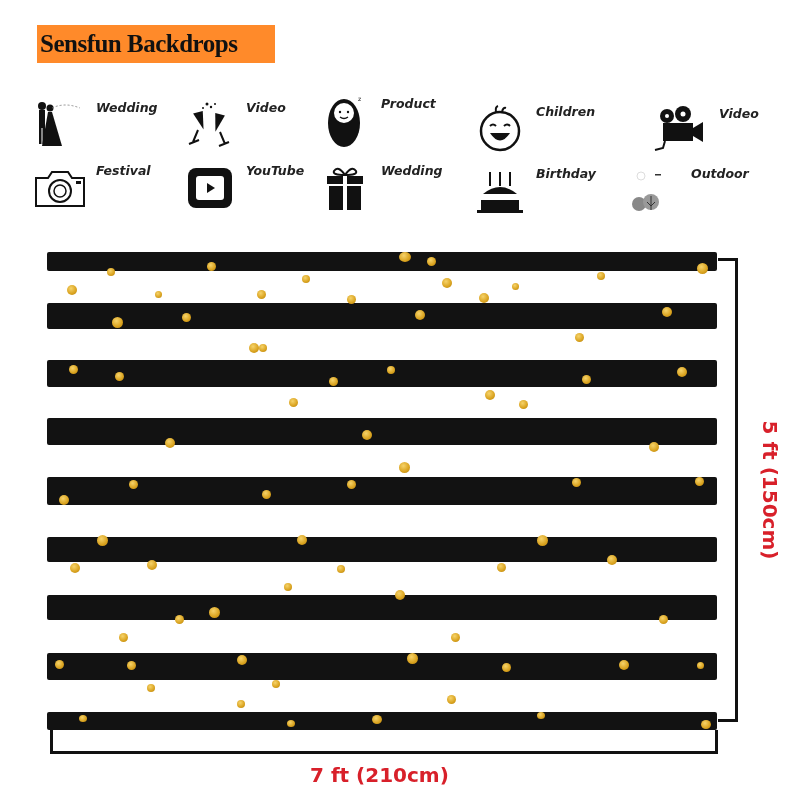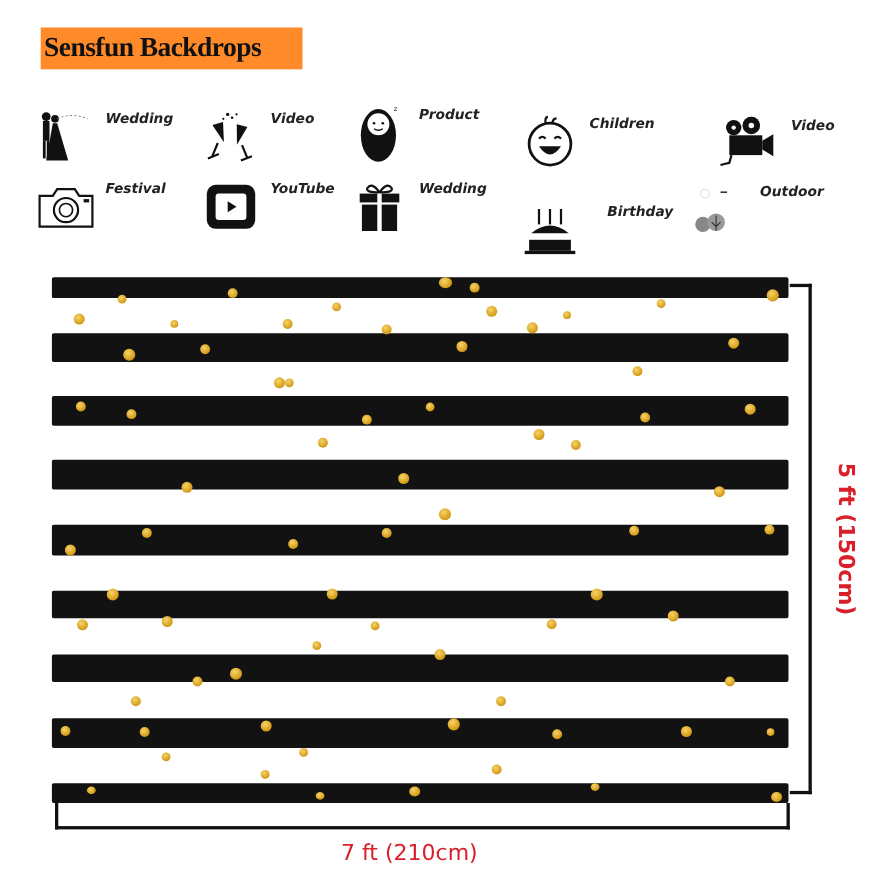--- a/index.html
+++ b/index.html
@@ -8,21 +8,21 @@
   .brand span { font-family:Liberation Serif, serif; font-weight:bold; font-size:25px; color:#111; letter-spacing:-0.5px; padding-left:3px; }
   .cat { position:absolute; display:flex; }
   .cat .ic { width:60px; height:50px; display:flex; align-items:center; justify-content:center; }
   .cat .lbl { font-family:"DejaVu Sans", sans-serif; font-style:italic; font-weight:bold; font-size:12.5px; color:#222; margin-left:6px; }
   .backdrop { position:absolute; left:47px; top:250px; width:670px; height:480px; background:#fff; overflow:hidden; }
   .stripe { position:absolute; left:0; width:100%; background:#121212; border-radius:2px; }
   .dot { position:absolute; border-radius:50%; background:radial-gradient(circle at 40% 35%, #f6d36a, #d9a21e 60%, #b07f10); }
   .dim-v { position:absolute; left:718px; top:258px; width:20px; height:464px; border:3px solid #111; border-left:none; box-sizing:border-box; }
   .dim-h { position:absolute; left:50px; top:730px; width:668px; height:24px; border:3px solid #111; border-top:none; box-sizing:border-box; }
   .label-v { position:absolute; left:770px; top:490px; transform:translate(-50%,-50%) rotate(90deg); color:#d8202a; font-family:"DejaVu Sans", sans-serif; font-weight:bold; font-size:20px; white-space:nowrap; }
-  .label-h { position:absolute; left:310px; top:763px; color:#d8202a; font-family:"DejaVu Sans", sans-serif; font-weight:normal; font-size:20px; white-space:nowrap;text-align:center; }
+  .label-h { position:absolute; left:310px; top:763px; color:#d8202a; font-family:"DejaVu Sans", sans-serif; font-weight:bold; font-size:20px; white-space:nowrap;text-align:center; }
 </style>
 </head>
 <body>
 
 <div class="brand">
   <span>Sensfun Backdrops</span>
 </div>
 
 <div class="cat" style="left:30px;top:100px;">
   <div class="ic">
@@ -117,21 +117,21 @@
   <div class="ic">
     <svg width="50" height="50" viewBox="0 0 50 50">
         <path d="M25 12 Q18 2 14 8 Q12 12 25 12 Q38 12 36 8 Q32 2 25 12" fill="none" stroke="#111" stroke-width="2"></path>
         <rect x="7" y="13" width="36" height="8" fill="#111"></rect>
         <rect x="9" y="23" width="32" height="24" fill="#111"></rect>
         <rect x="23" y="13" width="4" height="34" fill="#fff"></rect>
       </svg>
   </div>
   <span class="lbl">Wedding</span>
 </div>
-<div class="cat" style="left:470px;top:184px;gap:16px;">
+<div class="cat" style="left:470px;top:166px;">
   <div class="ic">
     <svg width="50" height="46" viewBox="0 0 50 46">
         <rect x="14" y="4" width="2" height="14" fill="#111"></rect>
         <rect x="24" y="4" width="2" height="14" fill="#111"></rect>
         <rect x="34" y="4" width="2" height="14" fill="#111"></rect>
         <path d="M8 26 Q25 12 42 26 Z" fill="#111"></path>
         <rect x="6" y="32" width="38" height="10" fill="#111"></rect>
         <rect x="2" y="42" width="46" height="3" fill="#111"></rect>
       </svg>
   </div>

